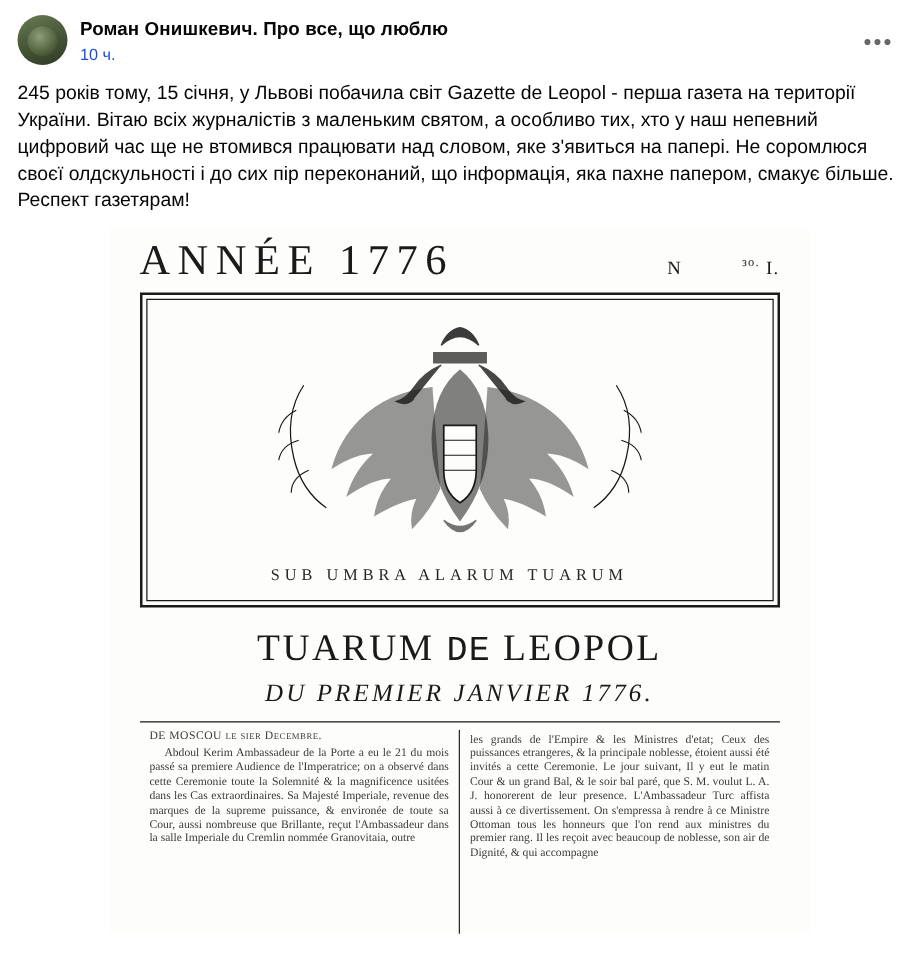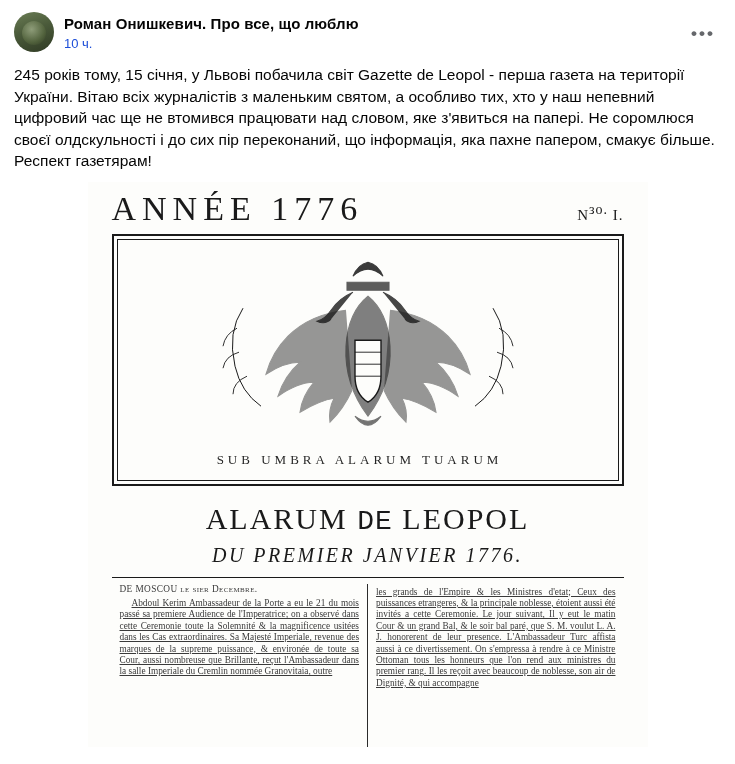--- a/index.html
+++ b/index.html
@@ -124,21 +124,22 @@
     font-size: 34px;
     letter-spacing: 6px;
     font-weight: normal;
     font-family: "Liberation Serif", serif;
   }
   .np-number {
     font-size: 15px;
     letter-spacing: 1px;
   }
   .np-number sup {
-    font-size: 14px;
+    font-size: 10px;
+    margin-left: 48px;
   }
   .crest-box {
     margin: 6px 6px 0 6px;
     border: 2px solid #1a1a1a;
     height: 248px;
     position: relative;
     overflow: hidden;
     background: #fdfdfb;
   }
   .crest-box .inner-border {
@@ -207,21 +208,20 @@
   .np-col.left {
     border-right: 1.2px solid #1a1a1a;
   }
   .np-col .dateline {
     font-variant: small-caps;
     letter-spacing: .4px;
   }
   .np-col p {
     margin: 3px 0 0 0;
     text-indent: 12px;
-    text-decoration: underline;
   }
   .blurred {
     filter: blur(0.4px);
     opacity: .92;
   }
 </style>
 </head>
 <body>
 
 <div class="post">
@@ -277,21 +277,21 @@
               <path d="M34 80 q-12 6 -14 18 M36 104 q-14 4 -16 16 M44 128 q-14 6 -14 18" stroke-width=".9"></path>
               <path d="M290 60 q16 24 8 58 q-6 26 -26 40" stroke-width="1"></path>
               <path d="M296 80 q12 6 14 18 M294 104 q14 4 16 16 M286 128 q14 6 14 18" stroke-width=".9"></path>
             </g>
           </svg>
 
           <div class="ribbon blurred">SUB UMBRA ALARUM TUARUM</div>
         </div>
 
         <div class="np-title">
-          <span>ALARUM</span>
+          <span>TUARUM</span>
           <span class="small">DE</span>
           <span>LEOPOL</span>
         </div>
 
         <div class="np-subtitle">DU PREMIER JANVIER 1776.</div>
 
         <div class="np-rule"></div>
 
         <div class="np-columns">
           <div class="np-col left blurred">

